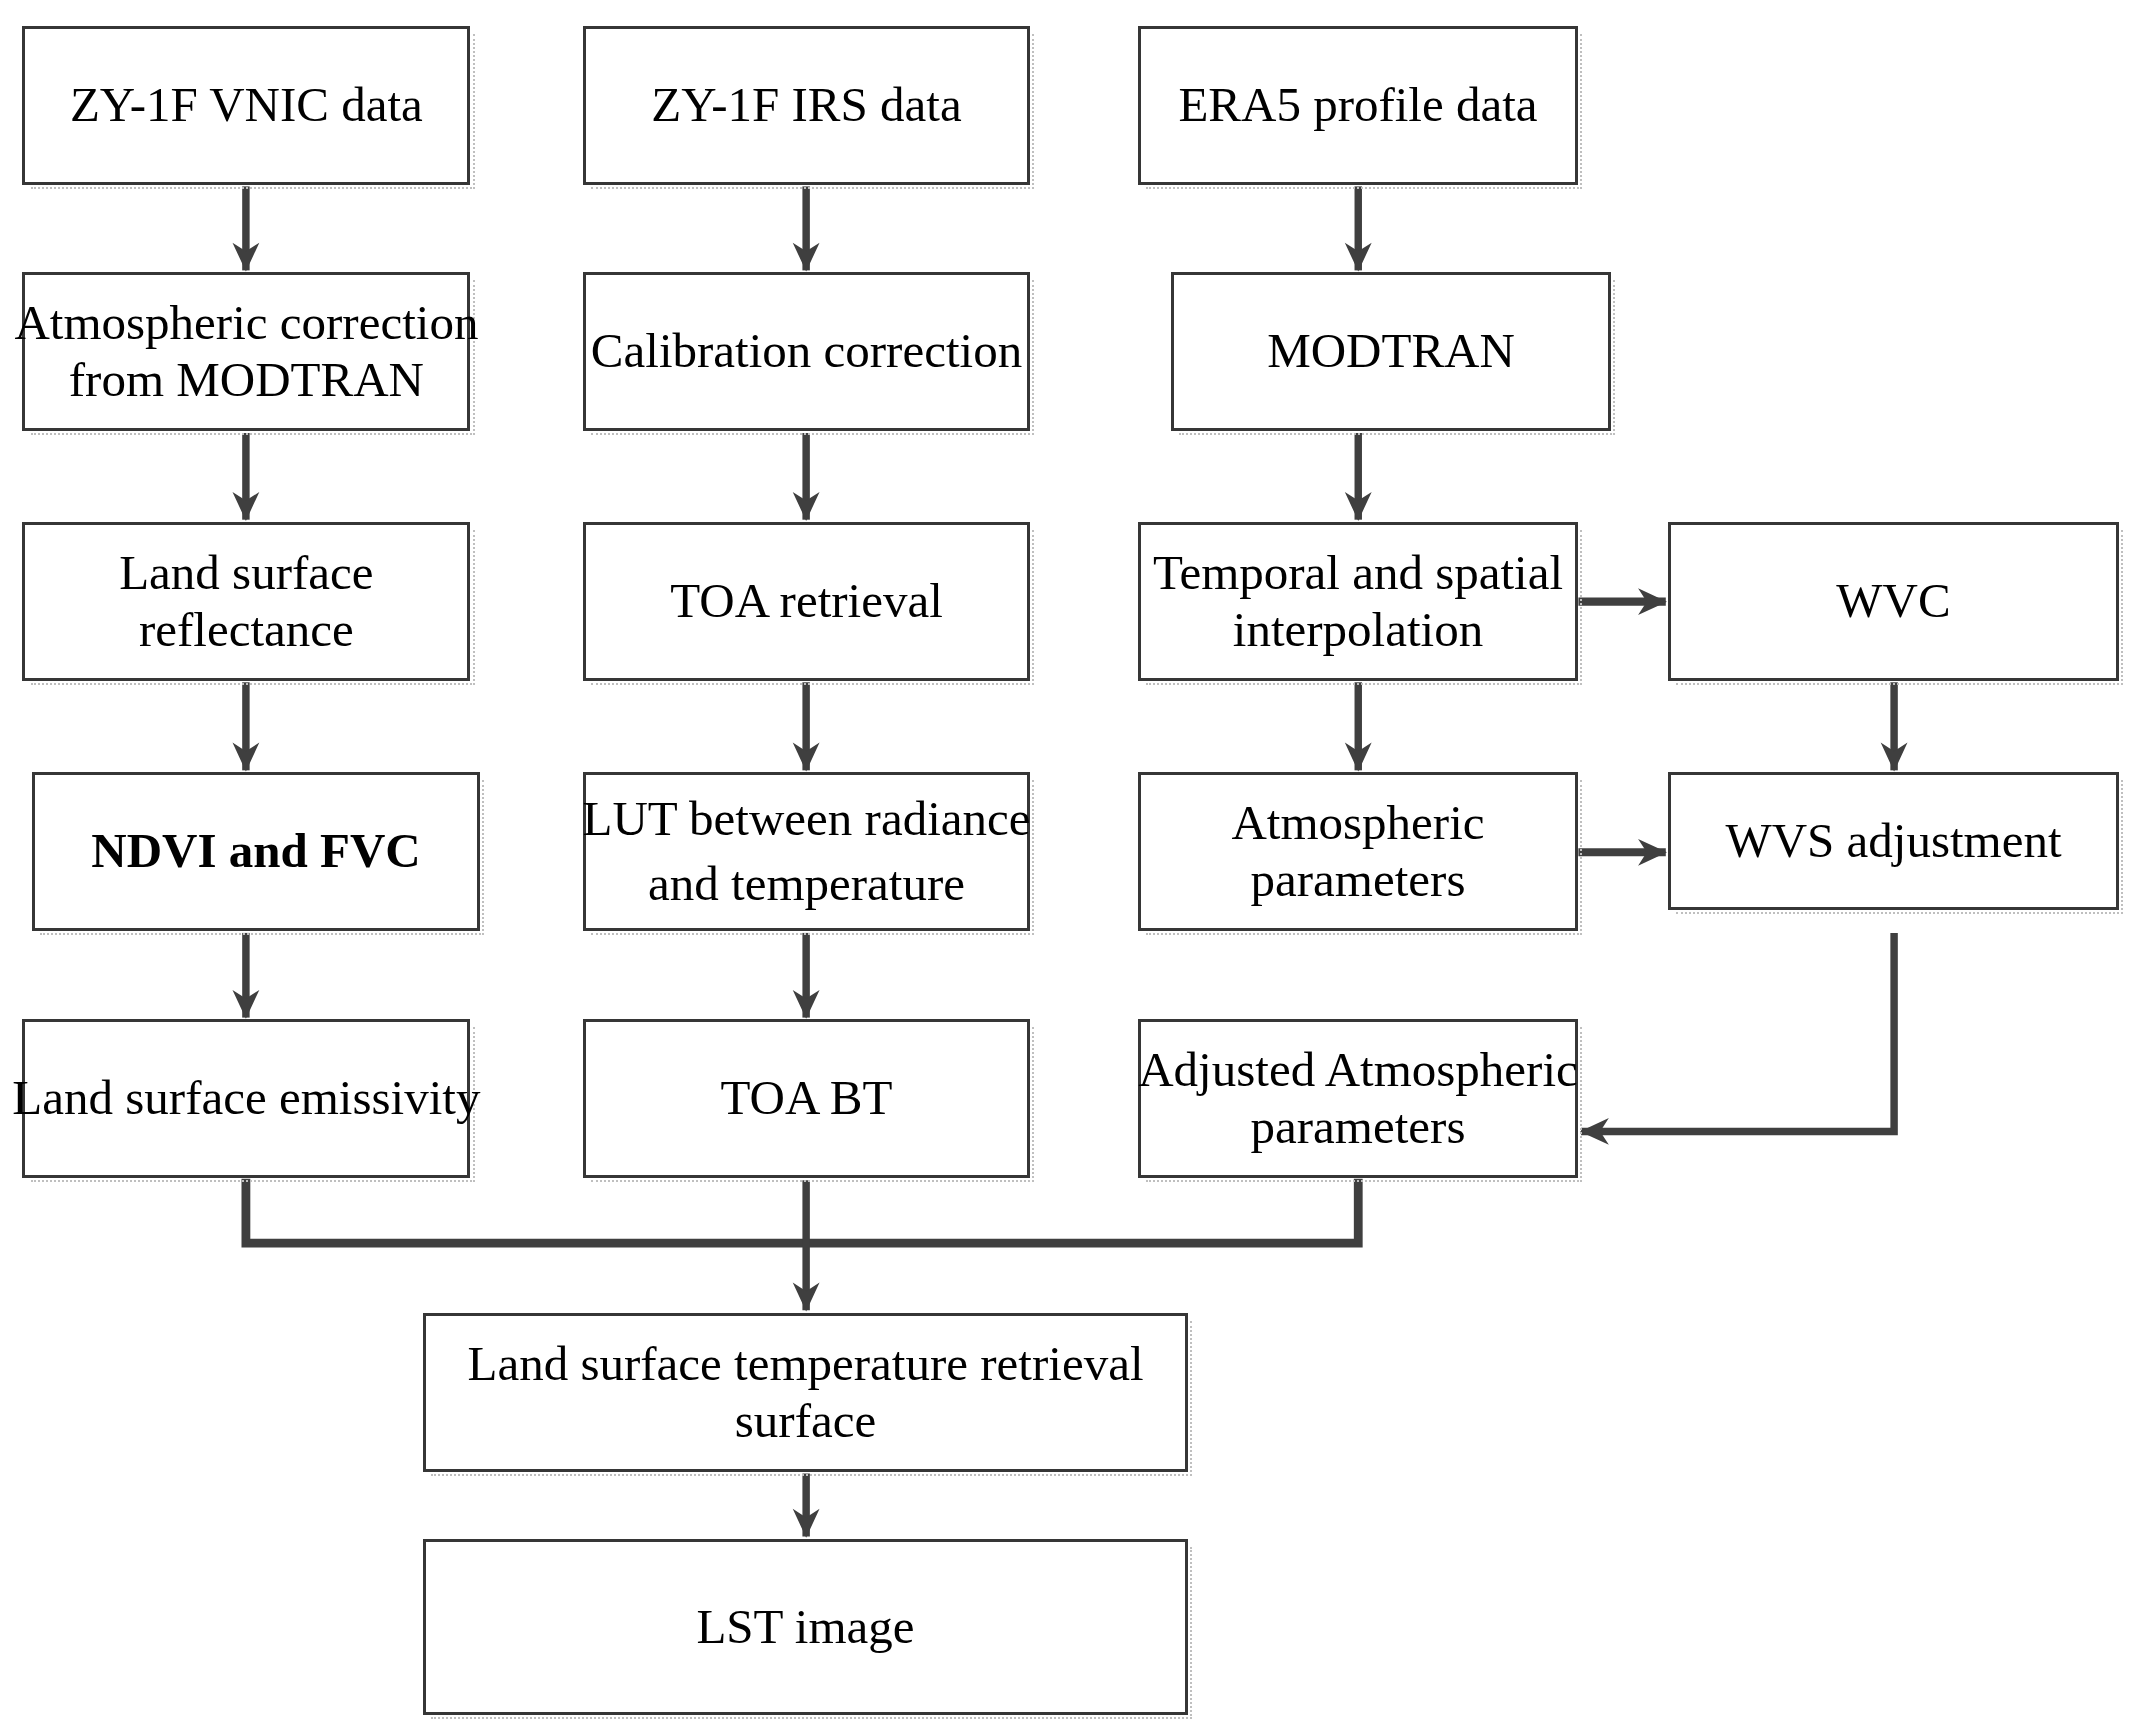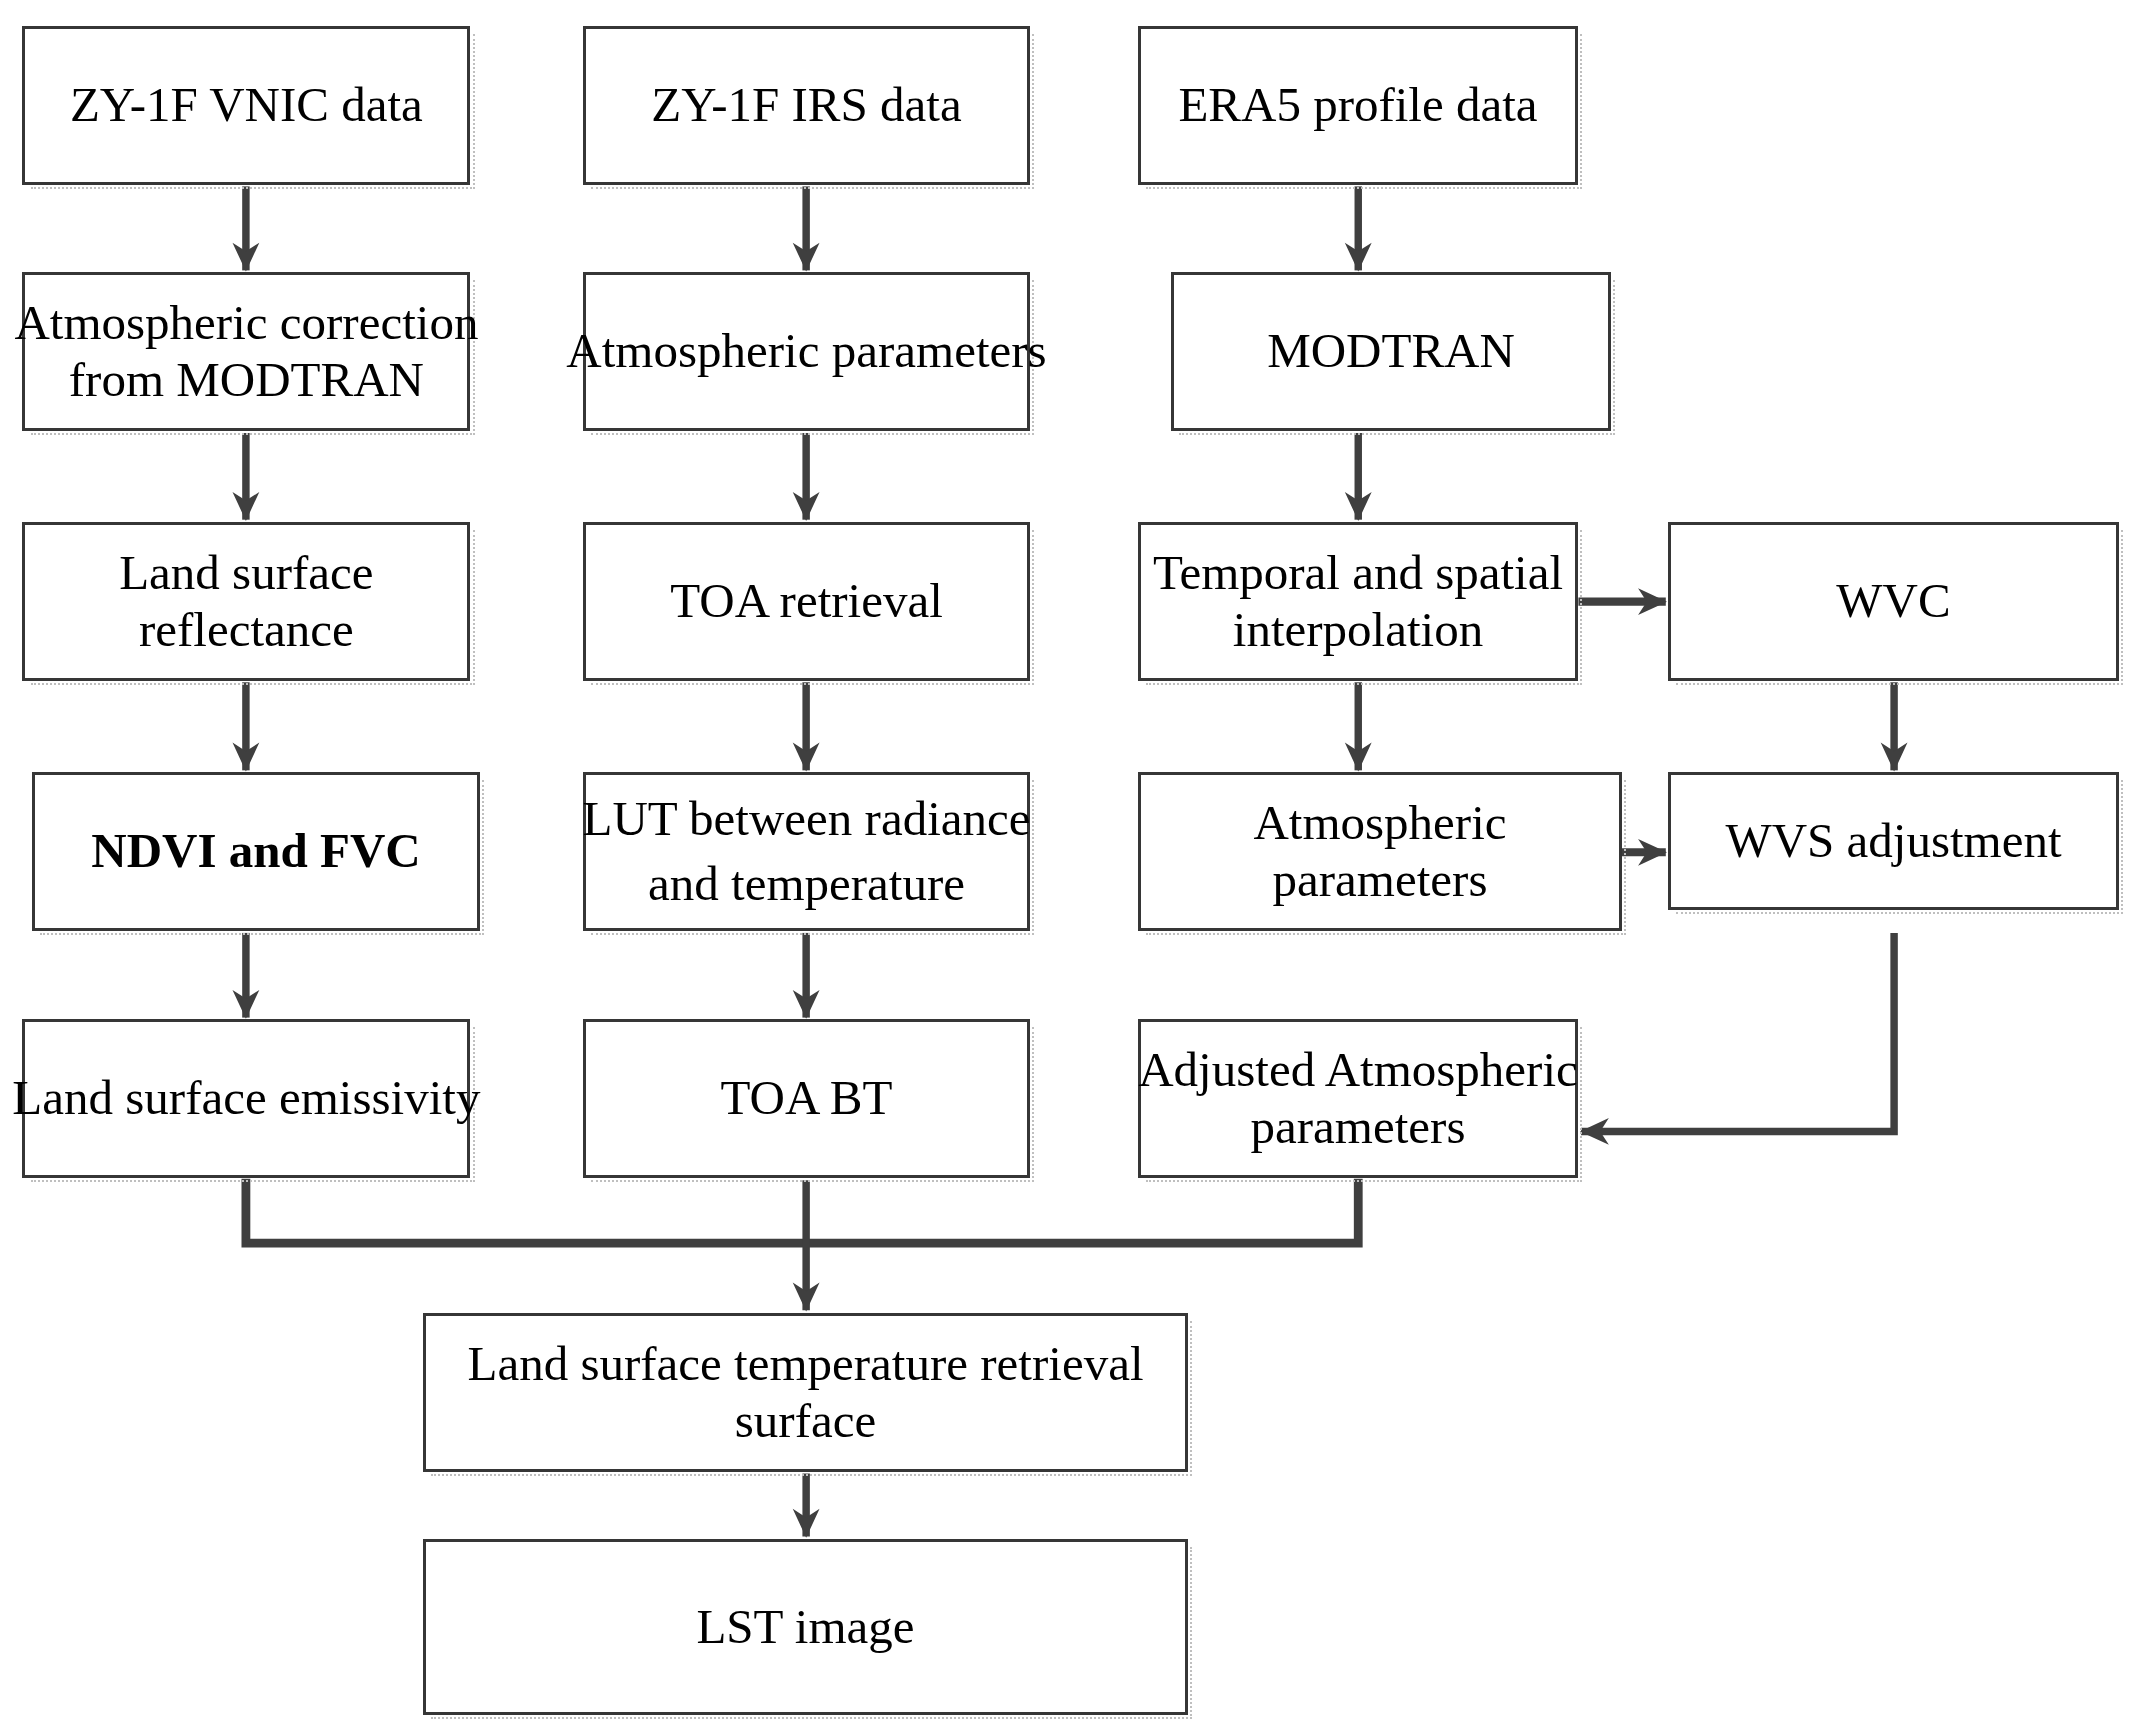--- a/index.html
+++ b/index.html
@@ -81,21 +81,21 @@
         <div class="node-line">ZY-1F IRS data</div>
       </div>
       <div class="node" style="left: 1138px; top: 26px; width: 440px; height: 159px;">
         <div class="node-line">ERA5 profile data</div>
       </div>
       <div class="node" style="left: 22.4px; top: 272px; width: 448px; height: 159px;">
         <div class="node-line">Atmospheric correction</div>
         <div class="node-line">from MODTRAN</div>
       </div>
       <div class="node" style="left: 583px; top: 272px; width: 447px; height: 159px;">
-        <div class="node-line">Atmospheric parameters</div>
+        <div class="node-line">Calibration correction</div>
       </div>
       <div class="node" style="left: 1138px; top: 272px; width: 440px; height: 159px; margin-left: 33px;">
         <div class="node-line">MODTRAN</div>
       </div>
       <div class="node" style="left: 22.4px; top: 522px; width: 448px; height: 159px;">
         <div class="node-line">Land surface</div>
         <div class="node-line">reflectance</div>
       </div>
       <div class="node" style="left: 583px; top: 522px; width: 447px; height: 159px;">
         <div class="node-line">TOA retrieval</div>
@@ -107,21 +107,21 @@
       <div class="node" style="left: 1668px; top: 522px; width: 451px; height: 159px;">
         <div class="node-line">WVC</div>
       </div>
       <div class="node" style="left: 32px; top: 772px; width: 448px; height: 159px; font-weight: bold;">
         <div class="node-line">NDVI and FVC</div>
       </div>
       <div class="node" style="left: 583px; top: 772px; width: 447px; height: 159px; gap: 8px;">
         <div class="node-line">LUT between radiance</div>
         <div class="node-line">and temperature</div>
       </div>
-      <div class="node" style="left: 1138px; top: 772px; width: 484px; height: 159px;">
+      <div class="node" style="left: 1138px; top: 772px; width: 440px; height: 159px;">
         <div class="node-line">Atmospheric</div>
         <div class="node-line">parameters</div>
       </div>
       <div class="node" style="left: 1668px; top: 772px; width: 451px; height: 138px;">
         <div class="node-line">WVS adjustment</div>
       </div>
       <div class="node" style="left: 22.4px; top: 1019px; width: 448px; height: 159px;">
         <div class="node-line">Land surface emissivity</div>
       </div>
       <div class="node" style="left: 583px; top: 1019px; width: 447px; height: 159px;">

